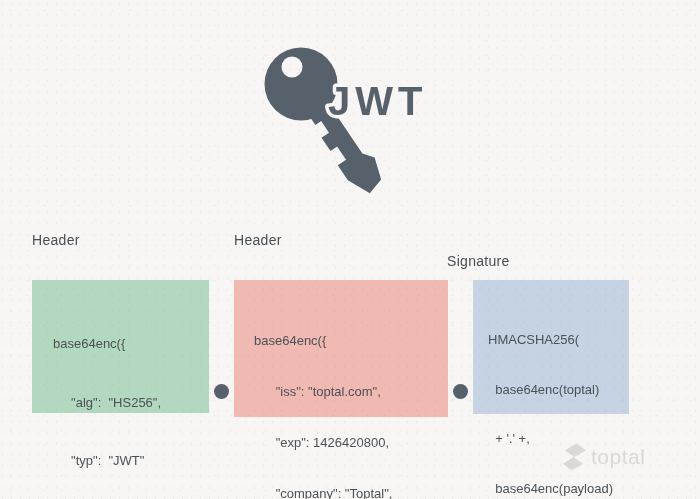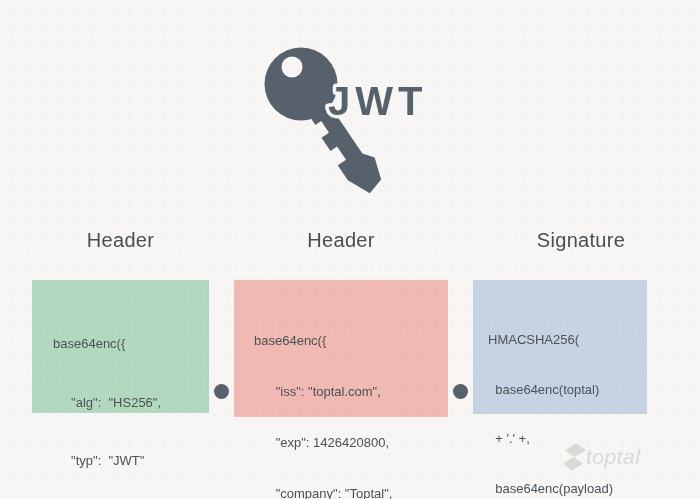--- a/index.html
+++ b/index.html
@@ -21,54 +21,52 @@
       radial-gradient(#8a8784 0.7px, transparent 1px);
     background-size: 17px 15px, 9px 11px;
     background-position: 2px 3px, 7px 9px;
     opacity: 0.10;
   }
 
   .logo-svg { position: absolute; left: 240px; top: 30px; }
 
   .section-title {
     position: absolute; top: 228px;
-    text-align: center;
-    font-size: 20px; line-height: 24px;
+    font-size: 14px; line-height: 24px;
     color: #474e54; letter-spacing: 0.3px;
   }
   #title-0 { left: 32px;  width: 177px; }
   #title-1 { left: 234px; width: 214px; }
-  #title-2 { left: 484px; width: 194px; }
+  #title-2 { left: 447px; width: 194px; margin-top: 21px; }
 
   .code-box { position: absolute; top: 280px; }
   #box-0 { left: 32px;  width: 177px; height: 133px; }
   #box-1 { left: 234px; width: 214px; height: 137px; }
-  #box-2 { left: 473px; width: 174px; height: 134px; }
+  #box-2 { left: 473px; width: 156px; height: 134px; }
 
   .code {
     font-family: "Liberation Sans", sans-serif;
     font-size: 13px; color: #4b5157;
     white-space: pre; margin: 0;
   }
   #box-0 .code { padding: 15px 0 0 21px; line-height: 19.5px; }
   #box-1 .code { padding: 18px 0 0 20px; line-height: 17px; }
   #box-2 .code { padding: 19px 0 0 15px; line-height: 16.5px; }
 
   .connector-dot {
     position: absolute; top: 384px;
     width: 15px; height: 15px; border-radius: 50%;
   }
   #dot-0 { left: 214px; }
   #dot-1 { left: 453px; }
 
   .watermark {
     position: absolute; left: 563px; top: 443px;
-    display: flex; align-items: center; 
+    display: flex; align-items: center; gap: 5px;
     color: #dbd8d5;
-    font-style: italic;
   }
   .watermark-text {
     font-size: 21px; line-height: 24px; letter-spacing: 0.5px;
   }
 </style>
 </head>
 <body>
 
 <div class="canvas">
 

